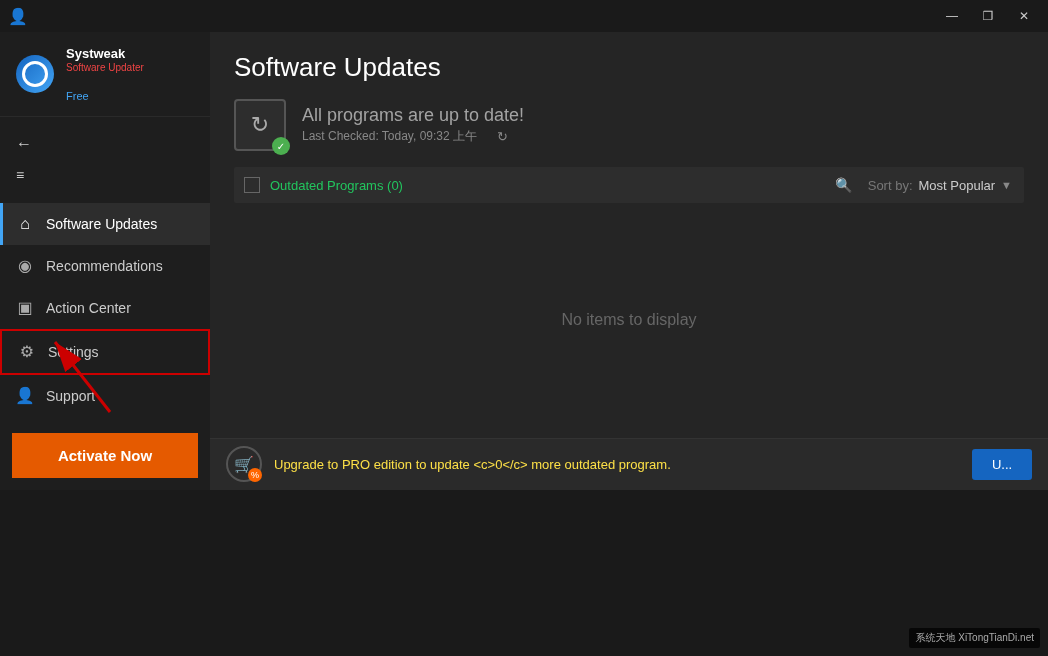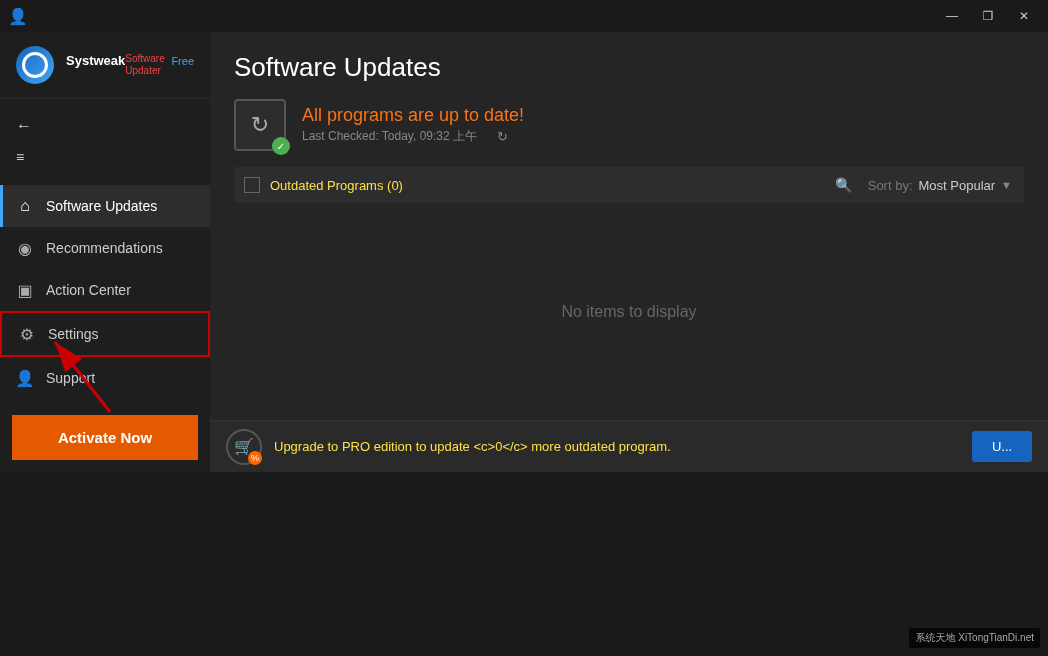--- a/index.html
+++ b/index.html
@@ -83,40 +83,40 @@
     .sidebar-logo-inner {
       width: 26px;
       height: 26px;
       border: 3px solid white;
       border-radius: 50%;
       position: relative;
     }
 
     .sidebar-title {
       display: flex;
-      flex-direction: row;
+      flex-direction: column;
     }
 
     .sidebar-app-name {
       color: #ffffff;
       font-size: 13px;
       font-weight: 600;
       line-height: 1.2;
     }
 
     .sidebar-app-subtitle {
       color: #ef4444;
       font-size: 10px;
       line-height: 1.2;
     }
 
     .sidebar-free-badge {
       color: #42a5f5;
       font-size: 11px;
-      margin-top: 2px;
+      margin-top: 16px;
     }
 
     .sidebar-nav-top {
       padding: 8px 0;
     }
 
     .sidebar-back-btn {
       padding: 8px 16px;
       display: flex;
       align-items: center;
@@ -260,21 +260,21 @@
       font-size: 10px;
     }
 
     .status-text {
       display: flex;
       flex-direction: column;
     }
 
     .status-main {
       font-size: 18px;
-      color: #f97316;
+      color: #a3a3a3;
       font-weight: 500;
     }
 
     .status-sub {
       font-size: 12px;
       color: #888888;
       display: flex;
       align-items: center;
       gap: 20px;
       margin-top: 2px;
@@ -302,21 +302,21 @@
       width: 16px;
       height: 16px;
       border: 1px solid #666;
       background: transparent;
       margin: 0 10px 0 10px;
       flex-shrink: 0;
       cursor: pointer;
     }
 
     .filter-label {
-      color: #fde047;
+      color: #22c55e;
       font-size: 13px;
       flex: 1;
     }
 
     .filter-search {
       width: 24px;
       height: 24px;
       display: flex;
       align-items: center;
       justify-content: center;

